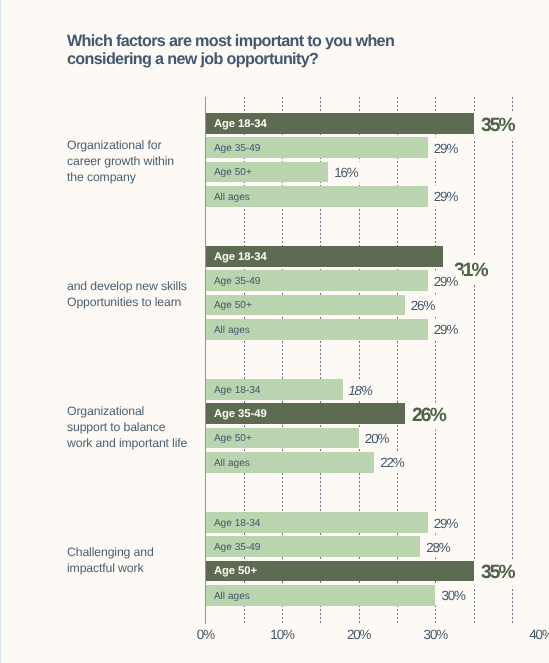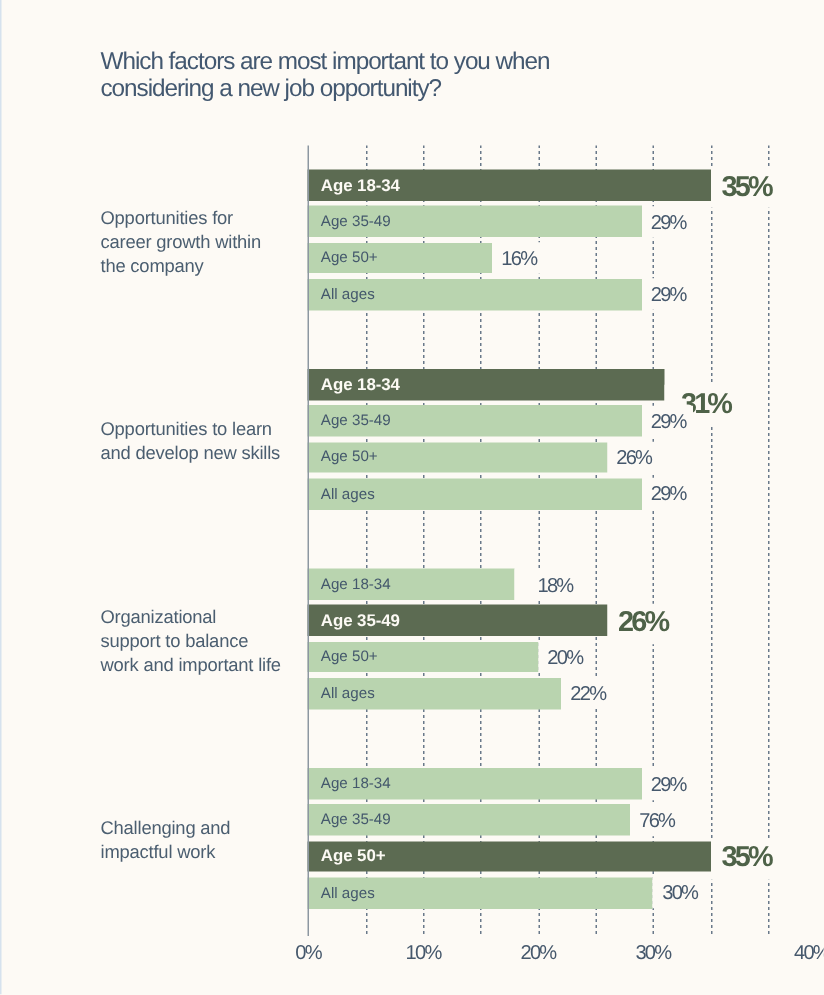--- a/index.html
+++ b/index.html
@@ -1,21 +1,21 @@
 <!DOCTYPE html>
 <html><head>
 <meta charset="utf-8">
 <style>
   html,body{margin:0;padding:0;}
   *{-webkit-font-smoothing:antialiased;text-rendering:geometricPrecision;}
   body{width:549px;height:663px;overflow:hidden;background:#FDFAF5;
        font-family:"Liberation Sans",sans-serif;}
   .page{position:relative;width:549px;height:663px;background:#FDFAF5;}
   .leftedge{position:absolute;left:0;top:0;width:1px;height:663px;background:#D6E2EE;}
-  .title{position:absolute;left:67px;top:31.9px;width:360px;font-size:16.2px;font-weight:normal;
+  .title{position:absolute;left:67px;top:31.9px;width:360px;font-size:16.2px;font-weight:bold;
          line-height:18.4px;color:#435870;letter-spacing:-0.68px;}
   .plot{position:absolute;left:0;top:0;width:549px;height:663px;}
   .gridline{position:absolute;width:1px;
      background-image:repeating-linear-gradient(to bottom,#69798a 0px,#69798a 1.5px,rgba(0,0,0,0) 1.5px,rgba(0,0,0,0) 4.0px);}
   .axisline{position:absolute;width:1.5px;background:#8D97A1;}
   .bar{position:absolute;height:20.7px;background:#B9D4AF;}
   .bar.hl{background:#5C6B52;}
   .barlabel{position:absolute;font-size:10.1px;color:#44586C;white-space:nowrap;}
   .barlabel.hl{color:#FCFAF4;font-weight:bold;font-size:11.25px;letter-spacing:-0.05px;}
   .vallabel{position:absolute;font-size:13.4px;letter-spacing:-1.15px;color:#46586C;white-space:nowrap;
@@ -47,63 +47,63 @@
       <div class="bar" style="left: 205.4px; top: 137.35px; width: 222.213px;"></div>
       <div class="barlabel" style="left: 213.9px; top: 148px; transform: translateY(-50%);">Age 35-49</div>
       <div class="vallabel" style="left: 427.613px; padding-left: 6.2px; top: 147.8px; transform: translateY(-50%);">29%</div>
       <div class="bar" style="left: 205.4px; top: 161.65px; width: 122.6px;"></div>
       <div class="barlabel" style="left: 213.9px; top: 172.3px; transform: translateY(-50%);">Age 50+</div>
       <div class="vallabel" style="left: 328px; padding-left: 6.2px; top: 172.1px; transform: translateY(-50%);">16%</div>
       <div class="bar" style="left: 205.4px; top: 185.95px; width: 222.213px;"></div>
       <div class="barlabel" style="left: 213.9px; top: 196.6px; transform: translateY(-50%);">All ages</div>
       <div class="vallabel" style="left: 427.613px; padding-left: 6.2px; top: 196.4px; transform: translateY(-50%);">29%</div>
       <div class="catlabel" style="top: 162.05px; transform: translateY(-50%);">
-        <div class="catline">Opportunities for</div>
+        <div class="catline">Organizational for</div>
         <div class="catline">career growth within</div>
         <div class="catline">the company</div>
       </div>
       <div class="bar hl" style="left: 205.4px; top: 246.05px; width: 237.537px;"></div>
       <div class="barlabel hl" style="left: 213.9px; top: 256.6px; transform: translateY(-50%);">Age 18-34</div>
       <div class="vallabel hl" style="left: 442.938px; padding-left: 11px; top: 270px; transform: translateY(-50%);">31%</div>
       <div class="bar" style="left: 205.4px; top: 270.35px; width: 222.213px;"></div>
       <div class="barlabel" style="left: 213.9px; top: 281px; transform: translateY(-50%);">Age 35-49</div>
       <div class="vallabel" style="left: 427.613px; padding-left: 6.2px; top: 280.8px; transform: translateY(-50%);">29%</div>
       <div class="bar" style="left: 205.4px; top: 294.65px; width: 199.225px;"></div>
       <div class="barlabel" style="left: 213.9px; top: 305.3px; transform: translateY(-50%);">Age 50+</div>
       <div class="vallabel" style="left: 404.625px; padding-left: 6.2px; top: 305.1px; transform: translateY(-50%);">26%</div>
       <div class="bar" style="left: 205.4px; top: 318.95px; width: 222.213px;"></div>
       <div class="barlabel" style="left: 213.9px; top: 329.6px; transform: translateY(-50%);">All ages</div>
       <div class="vallabel" style="left: 427.613px; padding-left: 6.2px; top: 329.4px; transform: translateY(-50%);">29%</div>
       <div class="catlabel" style="top: 295.05px; transform: translateY(-50%);">
+        <div class="catline">and develop new skills</div>
         <div class="catline">Opportunities to learn</div>
-        <div class="catline">and develop new skills</div>
       </div>
       <div class="bar" style="left: 205.4px; top: 379.05px; width: 137.925px;"></div>
       <div class="barlabel" style="left: 213.9px; top: 389.7px; transform: translateY(-50%);">Age 18-34</div>
-      <div class="vallabel" style="left: 343.325px; padding-left: 15px; top: 389.5px; transform: translateY(-50%);">18%</div>
+      <div class="vallabel" style="left: 343.325px; padding-left: 5px; top: 389.5px; transform: translateY(-50%); font-style: italic;">18%</div>
       <div class="bar hl" style="left: 205.4px; top: 403.35px; width: 199.225px;"></div>
       <div class="barlabel hl" style="left: 213.9px; top: 413.9px; transform: translateY(-50%);">Age 35-49</div>
       <div class="vallabel hl" style="left: 404.625px; padding-left: 7.4px; top: 415.6px; transform: translateY(-50%);">26%</div>
       <div class="bar" style="left: 205.4px; top: 427.65px; width: 153.25px;"></div>
       <div class="barlabel" style="left: 213.9px; top: 438.3px; transform: translateY(-50%);">Age 50+</div>
       <div class="vallabel" style="left: 358.65px; padding-left: 6.2px; top: 438.1px; transform: translateY(-50%);">20%</div>
       <div class="bar" style="left: 205.4px; top: 451.95px; width: 168.575px;"></div>
       <div class="barlabel" style="left: 213.9px; top: 462.6px; transform: translateY(-50%);">All ages</div>
       <div class="vallabel" style="left: 373.975px; padding-left: 6.2px; top: 462.4px; transform: translateY(-50%);">22%</div>
       <div class="catlabel" style="top: 428.05px; transform: translateY(-50%);">
         <div class="catline">Organizational</div>
         <div class="catline">support to balance</div>
         <div class="catline">work and important life</div>
       </div>
       <div class="bar" style="left: 205.4px; top: 512.05px; width: 222.213px;"></div>
       <div class="barlabel" style="left: 213.9px; top: 522.7px; transform: translateY(-50%);">Age 18-34</div>
       <div class="vallabel" style="left: 427.613px; padding-left: 6.2px; top: 522.5px; transform: translateY(-50%);">29%</div>
       <div class="bar" style="left: 205.4px; top: 536.35px; width: 214.55px;"></div>
       <div class="barlabel" style="left: 213.9px; top: 547px; transform: translateY(-50%);">Age 35-49</div>
-      <div class="vallabel" style="left: 419.95px; padding-left: 6.2px; top: 546.8px; transform: translateY(-50%);">76%</div>
+      <div class="vallabel" style="left: 419.95px; padding-left: 6.2px; top: 546.8px; transform: translateY(-50%);">28%</div>
       <div class="bar hl" style="left: 205.4px; top: 560.65px; width: 268.188px;"></div>
       <div class="barlabel hl" style="left: 213.9px; top: 571.2px; transform: translateY(-50%);">Age 50+</div>
       <div class="vallabel hl" style="left: 473.587px; padding-left: 7.4px; top: 572.9px; transform: translateY(-50%);">35%</div>
       <div class="bar" style="left: 205.4px; top: 584.95px; width: 229.875px;"></div>
       <div class="barlabel" style="left: 213.9px; top: 595.6px; transform: translateY(-50%);">All ages</div>
       <div class="vallabel" style="left: 435.275px; padding-left: 6.2px; top: 595.4px; transform: translateY(-50%);">30%</div>
       <div class="catlabel" style="top: 561.05px; transform: translateY(-50%);">
         <div class="catline">Challenging and</div>
         <div class="catline">impactful work</div>
       </div>

